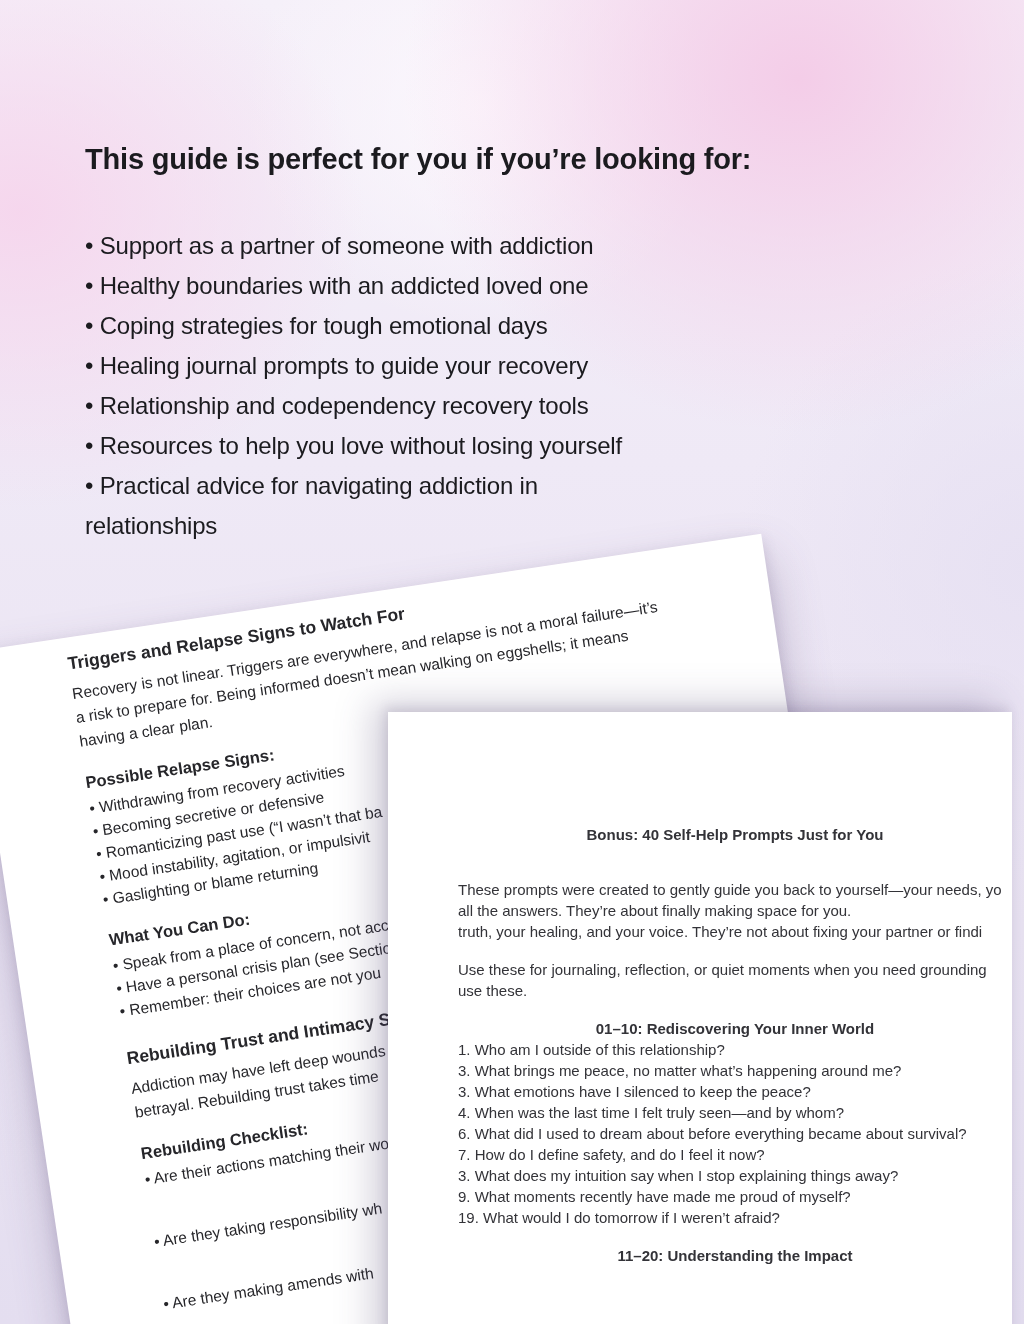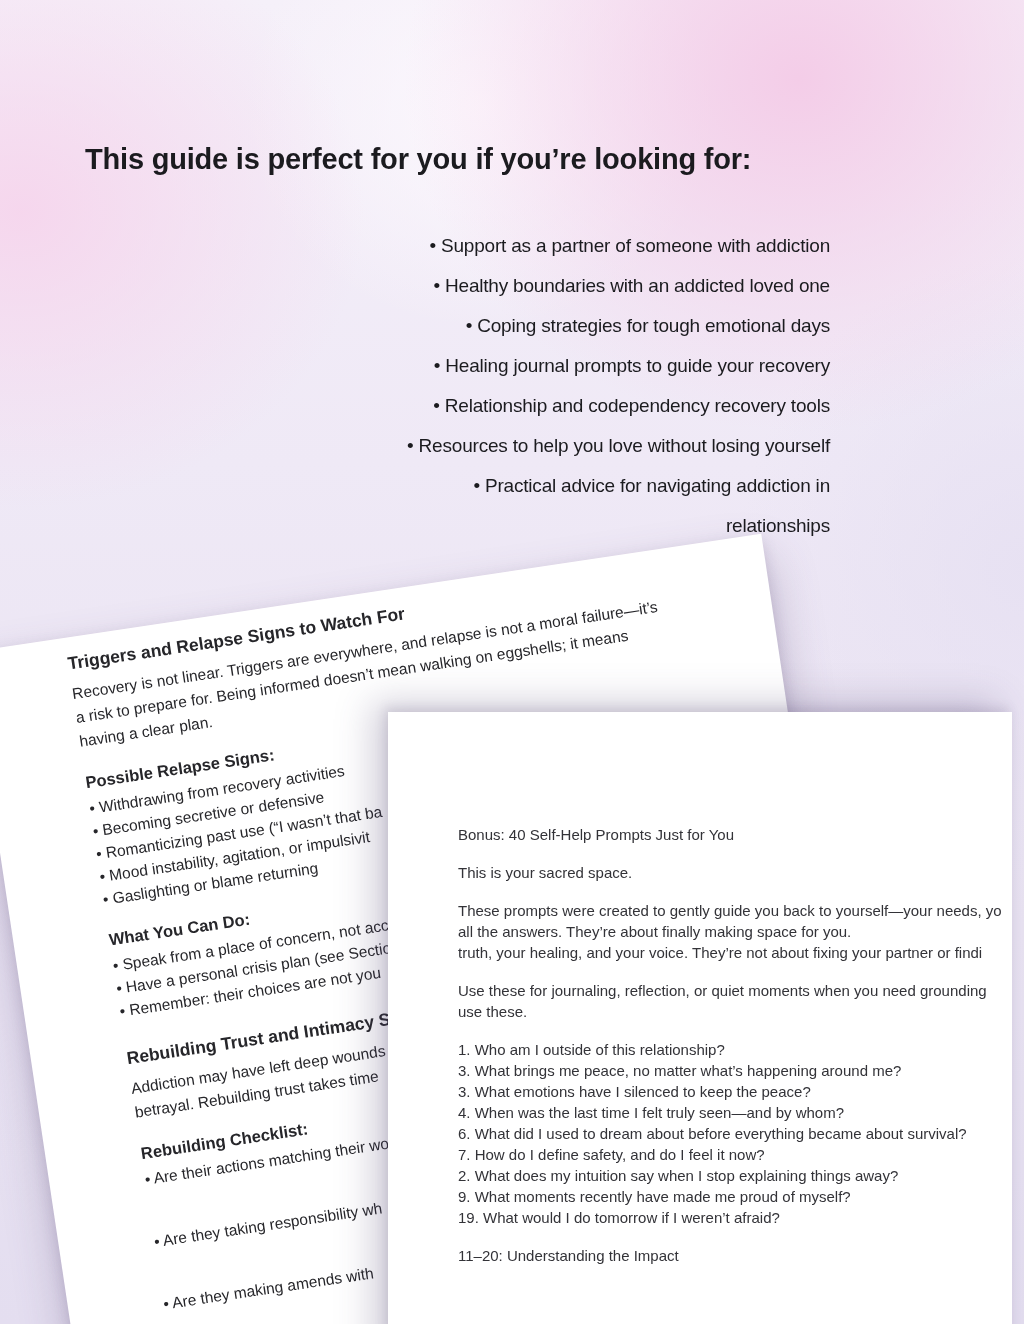--- a/index.html
+++ b/index.html
@@ -10,21 +10,21 @@
       radial-gradient(55% 38% at 78% 6%,  rgba(244,203,231,.95), rgba(244,203,231,0) 70%),
       radial-gradient(48% 32% at 2% 16%,  rgba(246,212,236,.90), rgba(246,212,236,0) 70%),
       radial-gradient(36% 26% at 47% 8%,  rgba(252,248,253,.95), rgba(252,248,253,0) 65%),
       radial-gradient(40% 34% at 100% 43%,rgba(230,224,242,.85), rgba(230,224,242,0) 70%),
       radial-gradient(45% 30% at 8% 70%,  rgba(232,226,243,.80), rgba(232,226,243,0) 70%),
       linear-gradient(180deg,#f5f0f9 0%,#efe9f6 35%,#e9e3f2 70%,#e4def0 100%);
   }
   
   .intro{position:absolute;left:85px;top:143px;width:745px;color:#1b1b1f;}
   .intro-heading{font-size:29px;font-weight:bold;letter-spacing:-0.2px;margin:0 0 50px 0;}
-  .intro-bullet{font-size:19px;line-height:40px;white-space:pre-line;letter-spacing:-0.2px;text-align:right;}
+  .intro-bullet{font-size:24px;line-height:40px;white-space:pre-line;letter-spacing:-0.2px;}
   
   .page{position:absolute;background:#ffffff;}
   .page-back{
     left:-30px;top:652px;width:800px;height:980px;
     transform:rotate(-8.5deg);transform-origin:0 0;
     box-shadow:0 24px 48px rgba(86,72,115,.32), 0 5px 14px rgba(86,72,115,.18);
   }
   .page-back .page-inner{padding:16px 22px 0 95px;color:#26262a;}
   .bp-h1{font-size:17.5px;font-weight:bold;margin:0;}
   .bp-h1 + .bp-h1, .bp-p + .bp-h1, .bp-ul + .bp-h1{margin-top:26px;}
@@ -32,21 +32,21 @@
   .bp-h2{font-size:16.5px;font-weight:bold;margin:20px 0 5px 0;}
   .bp-ul{margin:0;}
   .bp-li{font-size:15.5px;line-height:23px;white-space:pre;overflow:hidden;}
   .bp-ul.spaced .bp-li{margin-bottom:40px;}
   .page-front{
     left:388px;top:712px;width:624px;height:660px;
     box-shadow:-16px -10px 34px rgba(80,66,110,.25), -3px -4px 10px rgba(80,66,110,.15);
   }
   .page-front .page-inner{padding:112px 0 0 70px;color:#333338;}
   .fp-line{font-size:15px;line-height:21px;white-space:pre;overflow:hidden;}
-  .fp-h{font-weight:normal;}
+  .fp-h{font-weight:bold;text-align:center;}
   .fp-gap{height:17px;}
 </style>
 </head>
 <body>
 
 <div class="canvas">
 
   <section class="intro">
     <h1 class="intro-heading">This guide is perfect for you if you’re looking for:</h1>
     <div class="intro-bullets" id="introBullets">
@@ -90,36 +90,36 @@
           <div class="bp-li">• Are they taking responsibility wh</div>
           <div class="bp-li">• Are they making amends with</div>
         </div>
       </div>
   </article>
 
   <article class="page page-front">
     <div class="page-inner" id="frontContent">
         <div class="fp-line fp-h">Bonus: 40 Self-Help Prompts Just for You</div>
         <div class="fp-gap"></div>
-        <div class="fp-line">This is your sacred space.</div>
         <div class="fp-gap"></div>
         <div class="fp-line">These prompts were created to gently guide you back to yourself—your needs, yo</div>
         <div class="fp-line">all the answers. They’re about finally making space for you.</div>
         <div class="fp-line">truth, your healing, and your voice. They’re not about fixing your partner or findi</div>
         <div class="fp-gap"></div>
         <div class="fp-line">Use these for journaling, reflection, or quiet moments when you need grounding</div>
         <div class="fp-line">use these.</div>
         <div class="fp-gap"></div>
+        <div class="fp-line fp-h">01–10: Rediscovering Your Inner World</div>
         <div class="fp-line">1. Who am I outside of this relationship?</div>
         <div class="fp-line">3. What brings me peace, no matter what’s happening around me?</div>
         <div class="fp-line">3. What emotions have I silenced to keep the peace?</div>
         <div class="fp-line">4. When was the last time I felt truly seen—and by whom?</div>
         <div class="fp-line">6. What did I used to dream about before everything became about survival?</div>
         <div class="fp-line">7. How do I define safety, and do I feel it now?</div>
-        <div class="fp-line">2. What does my intuition say when I stop explaining things away?</div>
+        <div class="fp-line">3. What does my intuition say when I stop explaining things away?</div>
         <div class="fp-line">9. What moments recently have made me proud of myself?</div>
         <div class="fp-line">19. What would I do tomorrow if I weren’t afraid?</div>
         <div class="fp-gap"></div>
         <div class="fp-line fp-h">11–20: Understanding the Impact</div>
       </div>
   </article>
 
 </div>
 
 </body></html>

